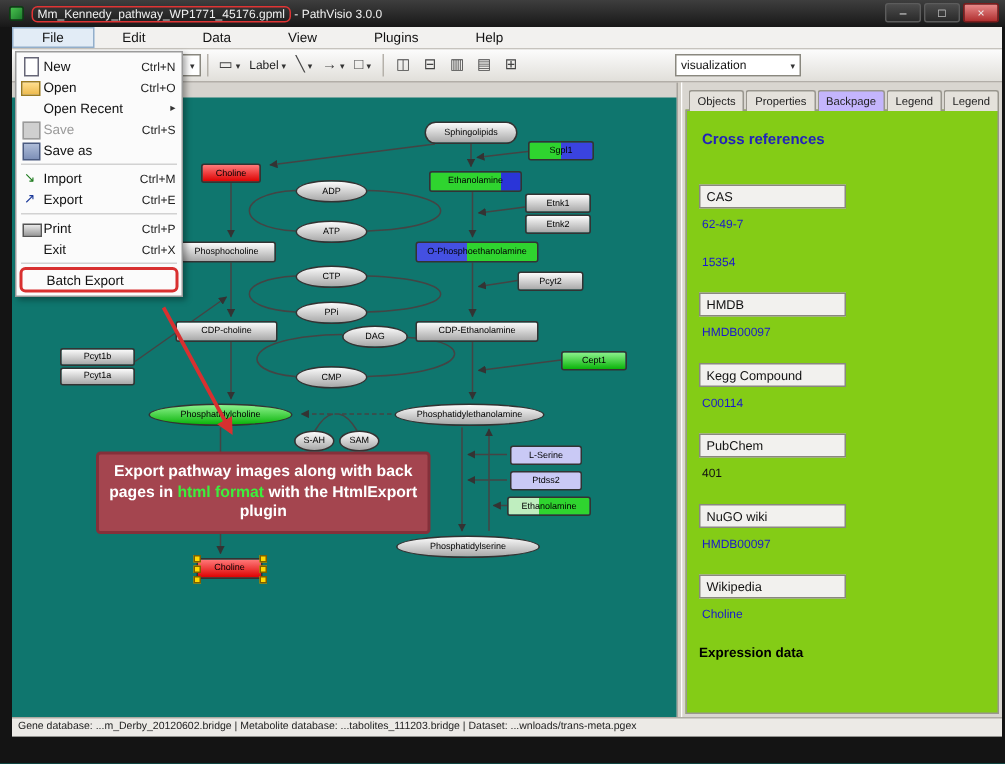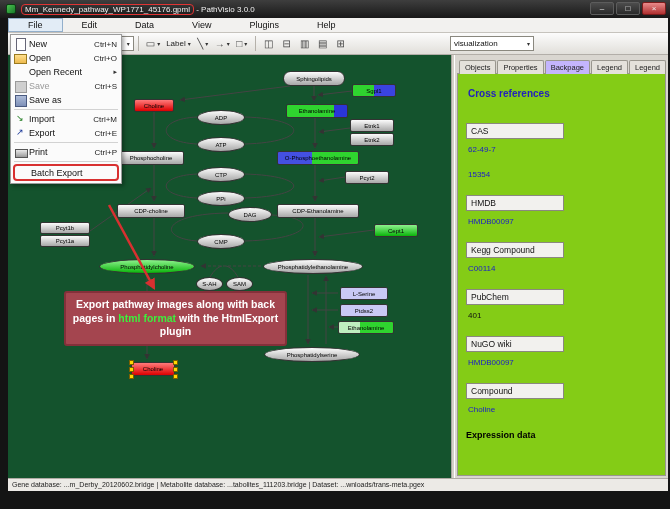--- a/index.html
+++ b/index.html
@@ -36,21 +36,21 @@
   .tb-sep { width:1px; height:15px; background:#b5b1aa; margin:0 4px; }
   .tb-label { font-size:8px; color:#222; margin:0 3px; }
   .combo { height:15px; background:#fff; border:1px solid #8a887f; display:flex; align-items:center;
     font-size:8px; padding:0 3px; color:#111; }
   .combo .dd { margin-left:auto; }
   .combo.zoom { width:46px; }
   .combo.vis { width:84px; margin-left:auto; margin-right:130px; }
 
   
   .content { position:absolute; top:37px; bottom:13px; left:0; right:0; display:flex; }
-  .canvas { flex:1; background:#14532d; position:relative; overflow:hidden; }
+  .canvas { flex:1; background:#0f766e; position:relative; overflow:hidden;margin-top:10px; }
   .edges { position:absolute; left:0; top:0; z-index:1; }
   .splitter { width:4px; background:#d4d0c8; border-left:1px solid #a8a49e; border-right:1px solid #fff; }
 
   
   .pnode { position:absolute; border:1px solid #333; display:flex; align-items:center; justify-content:center;
     font-size:6px; color:#000; background:linear-gradient(#fbfbfb,#a8a8a8); border-radius:2px; white-space:nowrap; z-index:2; }
   .pnode.ellipse { border-radius:50%; }
   .pnode.rounded { border-radius:8px; }
   .pnode.green { background:linear-gradient(#8df28d,#0ab40a); }
   .pnode.red { background:linear-gradient(#ff7a7a,#dd0000); }
@@ -344,21 +344,21 @@
             <div class="xref-link">62-49-7</div>
             <div class="xref-link">15354</div>
             <div class="xref-header">HMDB</div>
             <div class="xref-link">HMDB00097</div>
             <div class="xref-header">Kegg Compound</div>
             <div class="xref-link">C00114</div>
             <div class="xref-header">PubChem</div>
             <div class="xref-value">401</div>
             <div class="xref-header">NuGO wiki</div>
             <div class="xref-link">HMDB00097</div>
-            <div class="xref-header">Compound</div>
+            <div class="xref-header">Wikipedia</div>
             <div class="xref-link">Choline</div>
           </div>
         <div class="expr">Expression data</div>
       </div>
     </div>
   </div>
 
   <div class="filemenu">
     <div>
         <div class="fm-item">
@@ -395,20 +395,25 @@
         <div class="fm-item">
           <span class="fm-icon export"></span>
           <span class="fm-label">Export</span>
           <span class="fm-short">Ctrl+E</span>
         </div>
         <div class="menu-sep"></div>
         <div class="fm-item">
           <span class="fm-icon print"></span>
           <span class="fm-label">Print</span>
           <span class="fm-short">Ctrl+P</span>
+        </div>
+        <div class="fm-item">
+          <span class="fm-icon blank"></span>
+          <span class="fm-label">Exit</span>
+          <span class="fm-short">Ctrl+X</span>
         </div>
         <div class="menu-sep"></div>
         <div class="fm-item highlight">
           <span class="fm-icon blank"></span>
           <span class="fm-label">Batch Export</span>
           <span class="fm-short"></span>
         </div>
       </div>
   </div>
 

